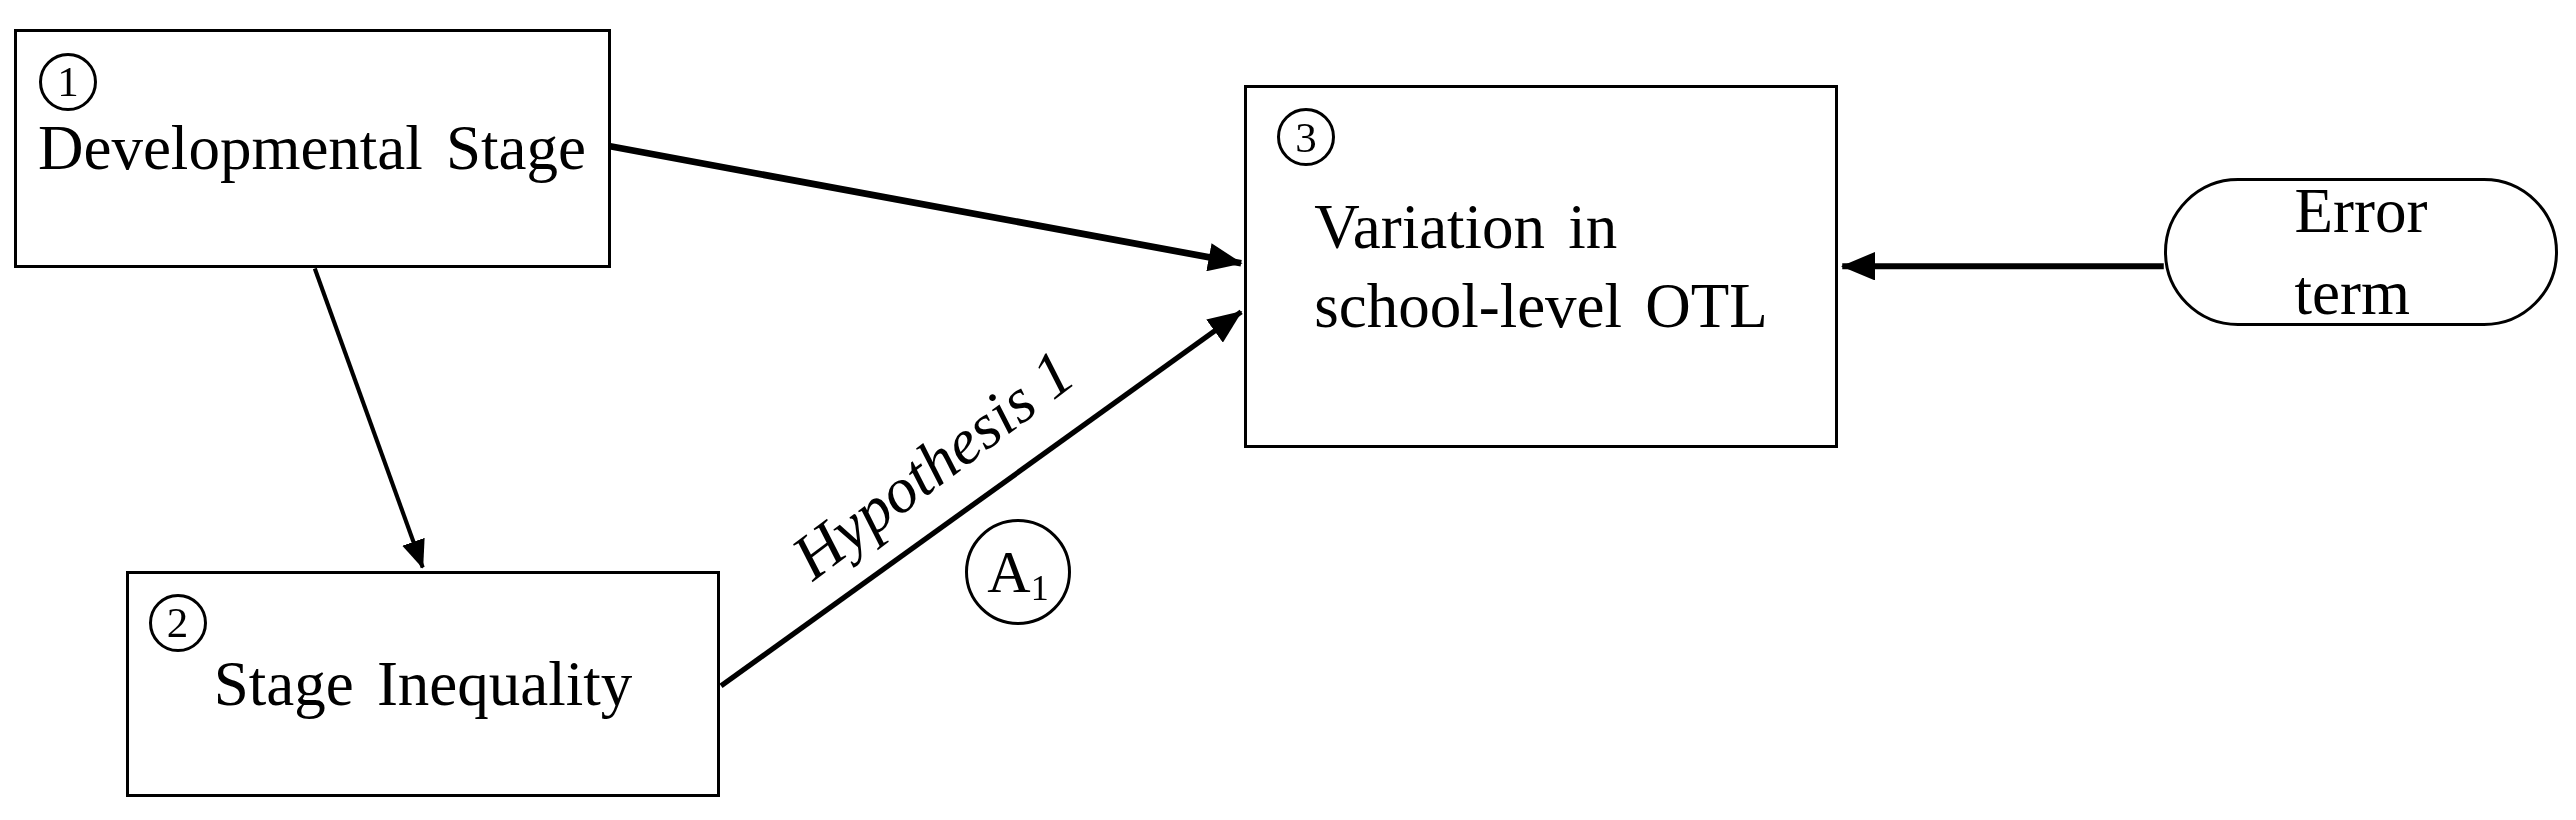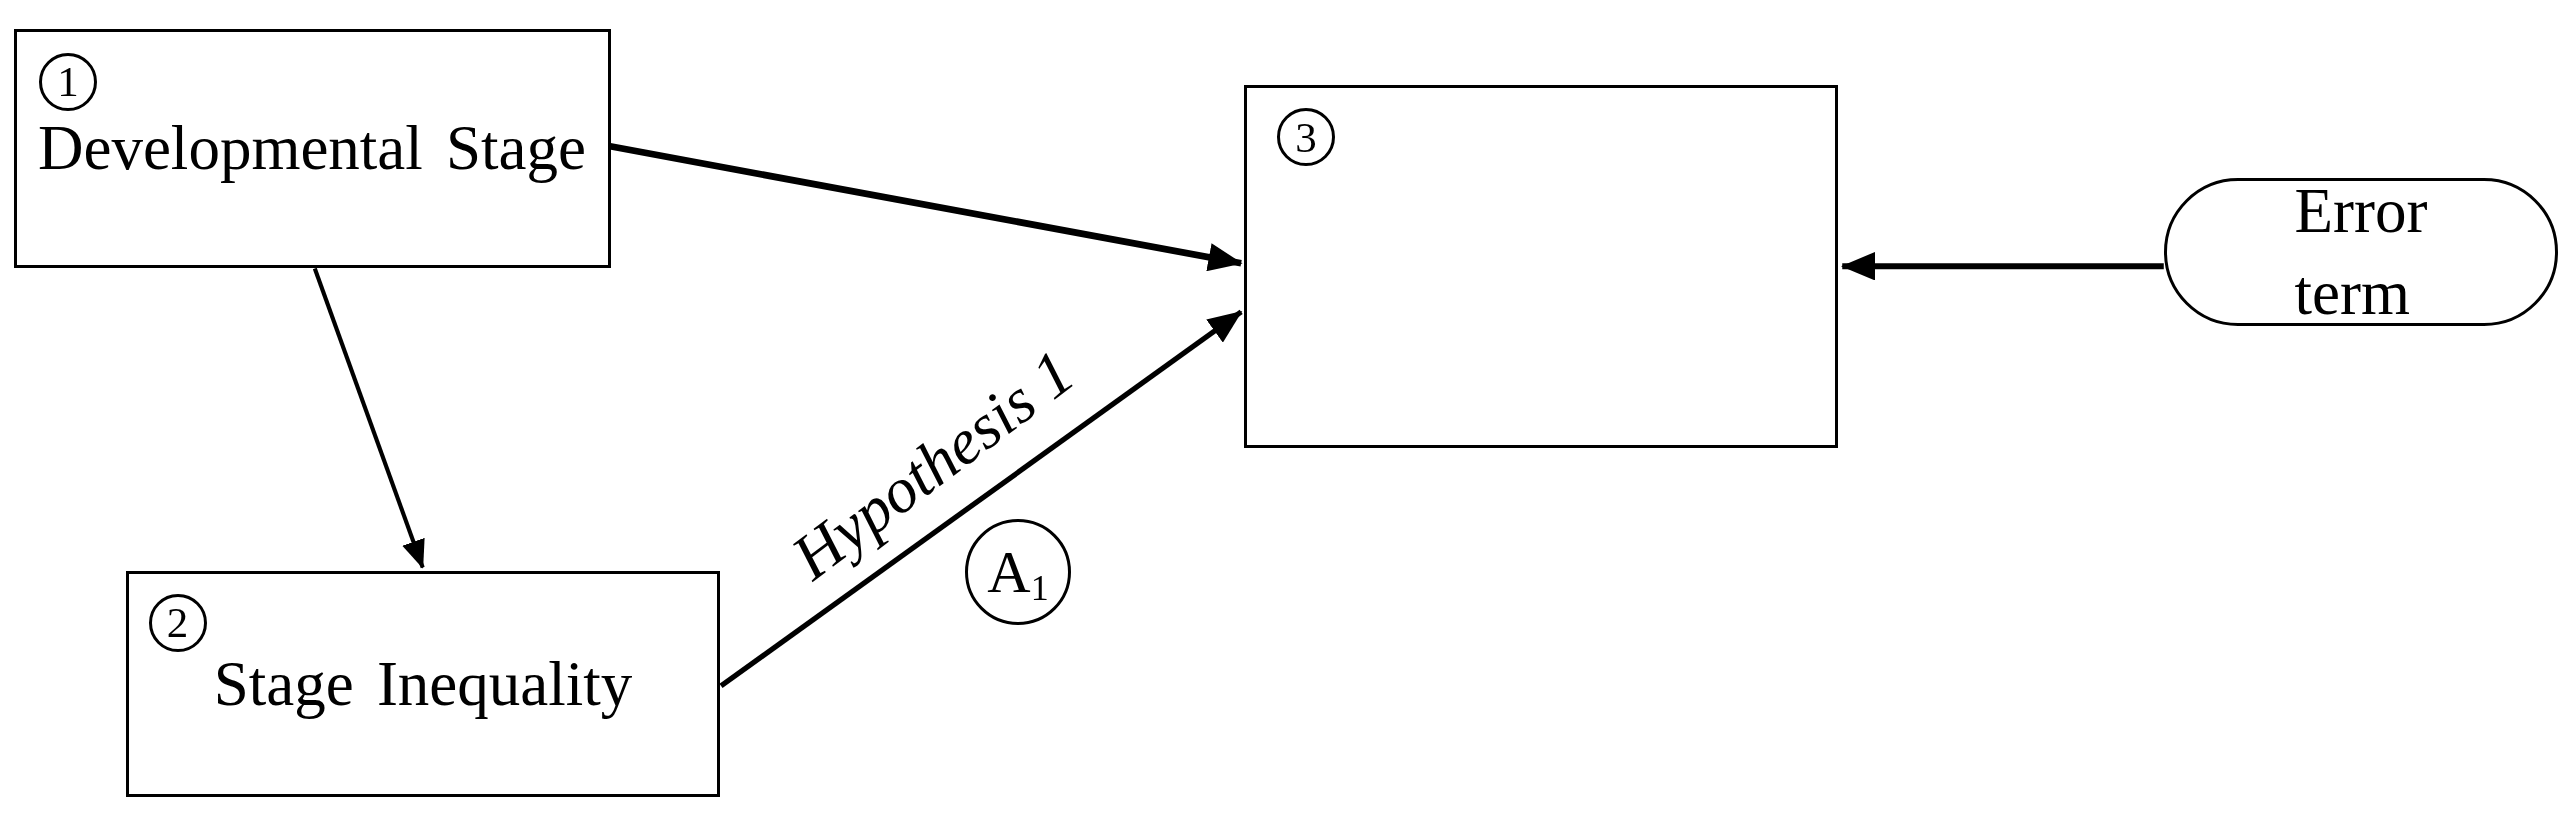--- a/index.html
+++ b/index.html
@@ -123,20 +123,24 @@
     <div class="badge badge-2">
       <span>2</span>
     </div>
     <div class="label">Stage Inequality</div>
   </div>
 
   <div class="node box-3">
     <div class="badge badge-3">
       <span>3</span>
     </div>
+    <div class="label">
+      <div>Variation in</div>
+      <div>school-level OTL</div>
+    </div>
   </div>
 
   <div class="node stadium">
     <div class="label">
       <div>Error</div>
       <div>term</div>
     </div>
   </div>
 
   <div class="edge-label">Hypothesis 1</div>

